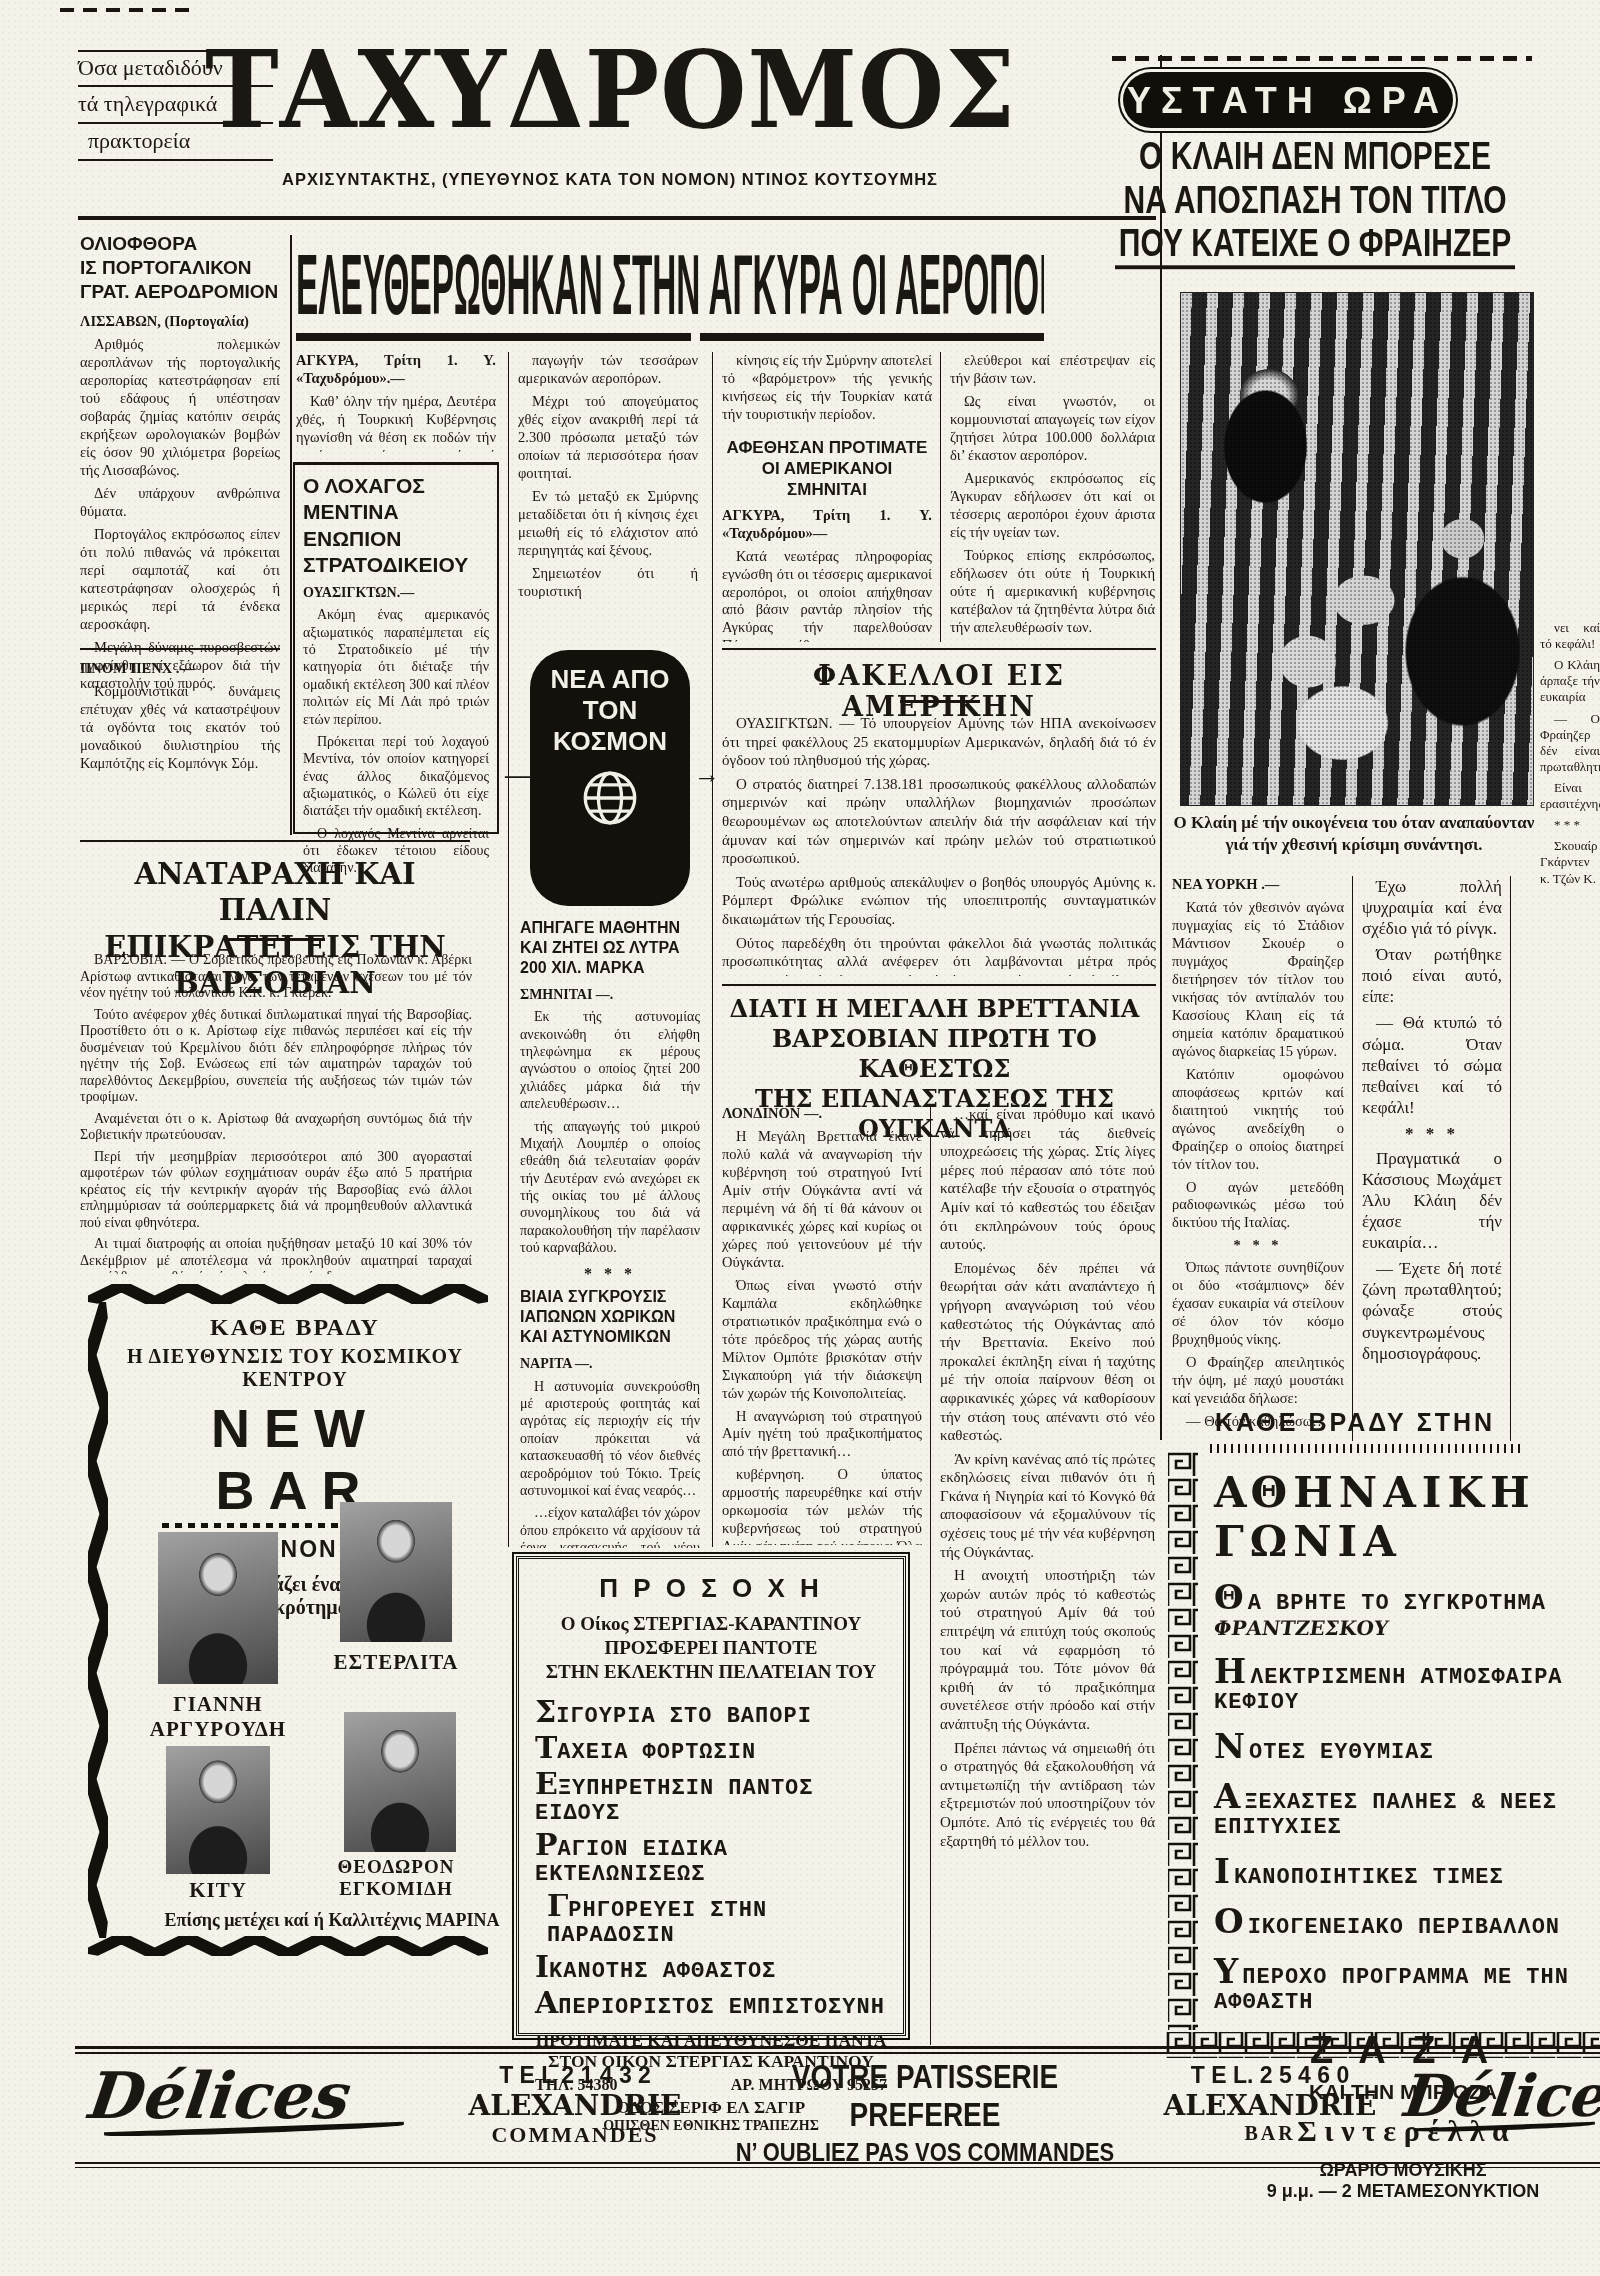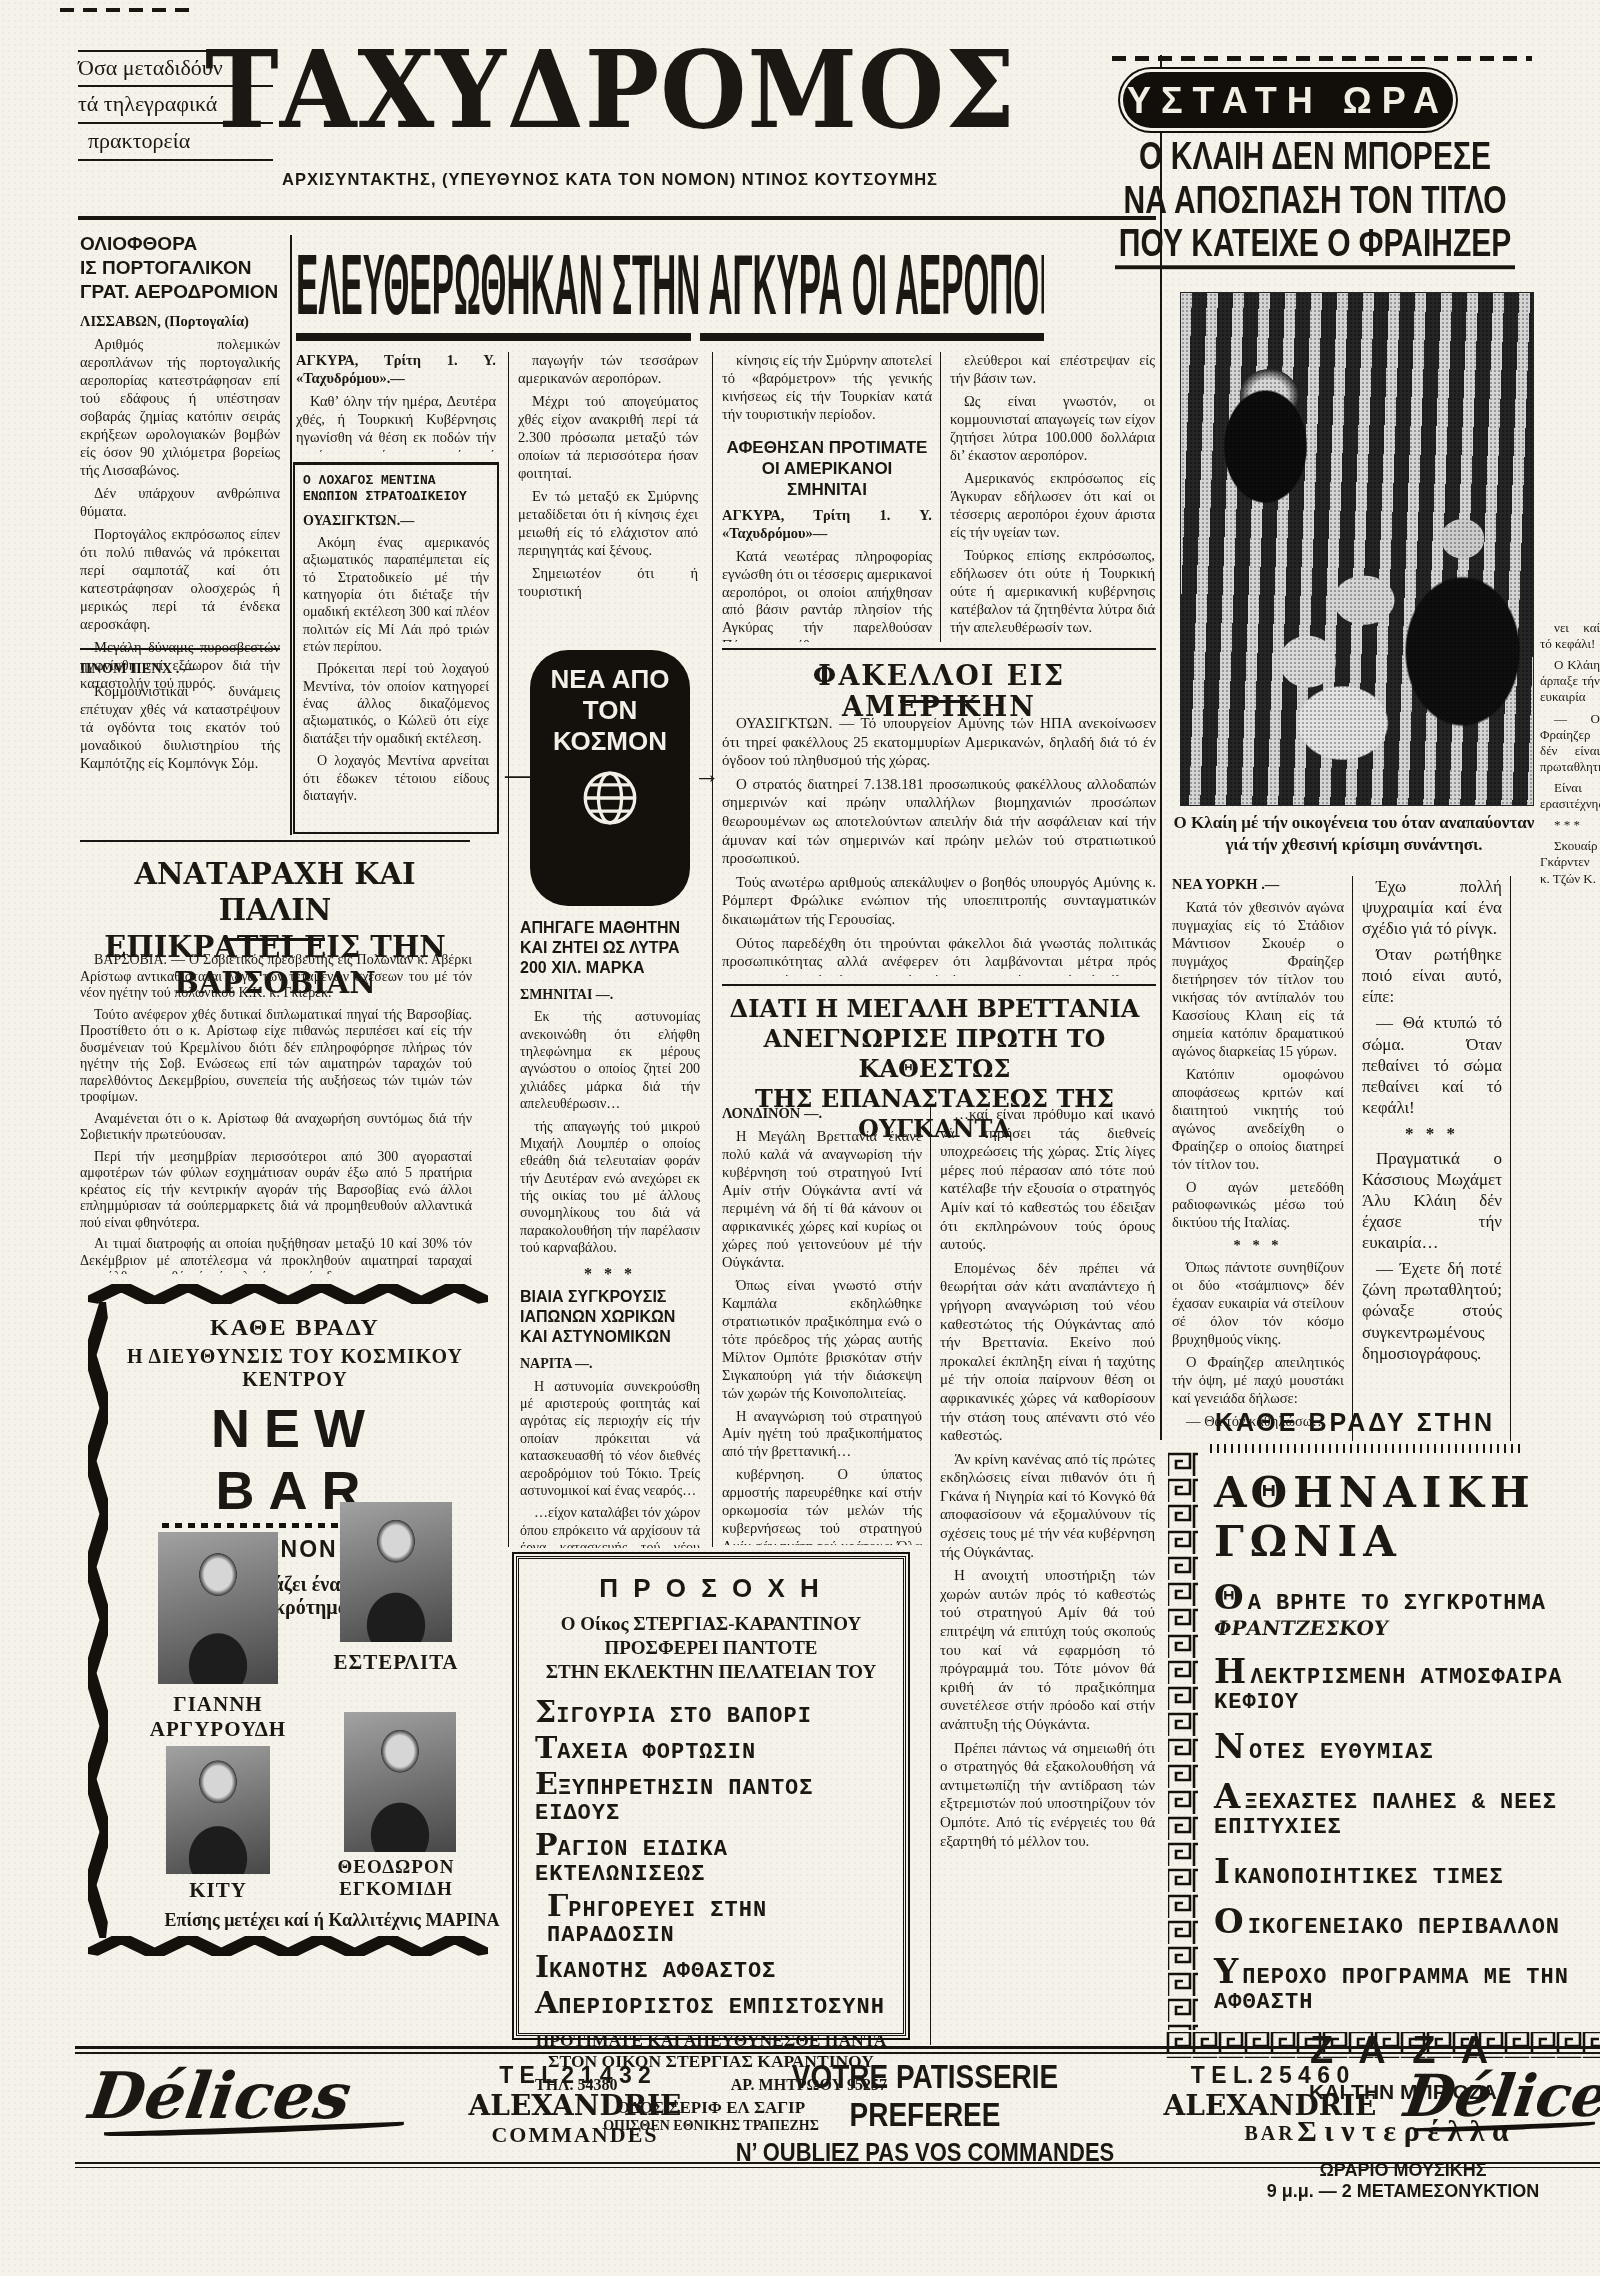--- a/index.html
+++ b/index.html
@@ -133,21 +133,21 @@
   </div>
   <div class="rule" style="left:296px;top:333px;width:395px;height:8px;"></div>
   <div class="rule" style="left:700px;top:333px;width:344px;height:8px;"></div>
 
   <div class="abs body" style="left:296px;top:352px;width:200px;height:100px;">
     <p class="dl">ΑΓΚΥΡΑ, Τρίτη 1. Υ. «Ταχυδρόμου».—</p>
     <p>Καθ’ όλην τήν ημέρα, Δευτέρα χθές, ή Τουρκική Κυβέρνησις ηγωνίσθη νά θέση εκ ποδών τήν οργάνωσιν τών αριστερών, ή οποία ωργάνωσε τήν α-</p>
   </div>
 
   <div class="abs" style="left:293px;top:462px;width:206px;height:372px;border:2px solid #1a1510;border-top-width:3px;padding:8px 8px 4px;box-sizing:border-box;">
-    <div class="subhead" style="font-size:13px;font-family:Liberation Mono, monospace;">
+    <div class="subhead" style="font-size:21px;">
       <div>Ο ΛΟΧΑΓΟΣ ΜΕΝΤΙΝΑ</div>
       <div>ΕΝΩΠΙΟΝ ΣΤΡΑΤΟΔΙΚΕΙΟΥ</div>
     </div>
     <div class="body" style="margin-top:6px;height:292px;font-size:14px;">
       <p class="dl">ΟΥΑΣΙΓΚΤΩΝ.—</p>
       <p>Ακόμη ένας αμερικανός αξιωματικός παραπέμπεται είς τό Στρατοδικείο μέ τήν κατηγορία ότι διέταξε τήν ομαδική εκτέλεση 300 καί πλέον πολιτών είς Μί Λάι πρό τριών ετών περίπου.</p>
       <p>Πρόκειται περί τού λοχαγού Μεντίνα, τόν οποίον κατηγορεί ένας άλλος δικαζόμενος αξιωματικός, ο Κώλεϋ ότι είχε διατάξει τήν ομαδική εκτέλεση.</p>
       <p>Ο λοχαγός Μεντίνα αρνείται ότι έδωκεν τέτοιου είδους διαταγήν.</p>
     </div>
   </div>
@@ -229,21 +229,21 @@
   <div class="abs body" style="left:722px;top:714px;width:434px;height:262px;font-size:15px;">
     <p>ΟΥΑΣΙΓΚΤΩΝ. — Τό υπουργείον Αμύνης τών ΗΠΑ ανεκοίνωσεν ότι τηρεί φακέλλους 25 εκατομμυρίων Αμερικανών, δηλαδή διά τό έν όγδοον τού πληθυσμού τής χώρας.</p>
     <p>Ο στρατός διατηρεί 7.138.181 προσωπικούς φακέλλους αλλοδαπών σημερινών καί πρώην υπαλλήλων βιομηχανιών προσώπων θεωρουμένων ως αποτελούντων απειλήν διά τήν ασφάλειαν καί τήν άμυναν καί τών σημερινών καί πρώην μελών τού στρατιωτικού προσωπικού.</p>
     <p>Τούς ανωτέρω αριθμούς απεκάλυψεν ο βοηθός υπουργός Αμύνης κ. Ρόμπερτ Φρώλικε ενώπιον τής υποεπιτροπής συνταγματικών δικαιωμάτων τής Γερουσίας.</p>
     <p>Ούτος παρεδέχθη ότι τηρούνται φάκελλοι διά γνωστάς πολιτικάς προσωπικότητας αλλά ανέφερεν ότι λαμβάνονται μέτρα πρός περιορισμόν τού μέτρου αυτού καί τής υπαγωγής του είς τόν έλεγχον τών πολιτικών αρχών.</p>
   </div>
 
   <div class="rule" style="left:722px;top:984px;width:434px;height:2px;"></div>
   <div class="abs ctr b" style="left:712px;top:994px;width:445px;font-family:'DejaVu Serif',serif;font-size:24px;line-height:1.25;">
     <div>ΔΙΑΤΙ Η ΜΕΓΑΛΗ ΒΡΕΤΤΑΝΙΑ</div>
-    <div>ΑΝΕΓΝΩΡΙΣΕ ΠΡΩΤΗ ΤΟ ΚΑΘΕΣΤΩΣ</div>
+    <div>ΒΑΡΣΟΒΙΑΝ ΠΡΩΤΗ ΤΟ ΚΑΘΕΣΤΩΣ</div>
     <div>ΤΗΣ ΕΠΑΝΑΣΤΑΣΕΩΣ ΤΗΣ ΟΥΓΚΑΝΤΑ</div>
   </div>
 
   <div class="abs body" style="left:722px;top:1105px;width:200px;height:440px;font-size:14.5px;">
     <p class="dl">ΛΟΝΔΙΝΟΝ —.</p>
     <p>Η Μεγάλη Βρεττανία έκανε πολύ καλά νά αναγνωρίση τήν κυβέρνηση τού στρατηγού Ιντί Αμίν στήν Ούγκάντα αντί νά περιμένη νά δή τί θά κάνουν οι αφρικανικές χώρες καί κυρίως οι χώρες πού γειτονεύουν μέ τήν Ούγκάντα.</p>
     <p>Όπως είναι γνωστό στήν Καμπάλα εκδηλώθηκε στρατιωτικόν πραξικόπημα ενώ ο τότε πρόεδρος τής χώρας αυτής Μίλτον Ομπότε βρισκόταν στήν Σιγκαπούρη γιά τήν διάσκεψη τών χωρών τής Κοινοπολιτείας.</p>
     <p>Η αναγνώριση τού στρατηγού Αμίν ηγέτη τού πραξικοπήματος από τήν βρεττανική…</p>
     <p>κυβέρνηση. Ο ύπατος αρμοστής παρευρέθηκε καί στήν ορκωμοσία τών μελών τής κυβερνήσεως τού στρατηγού Αμίν σάν ηγέτη τού κράτους: Όλα αυτά ισοδυναμούν μέ επίσημη αναγνώριση.</p>
 

